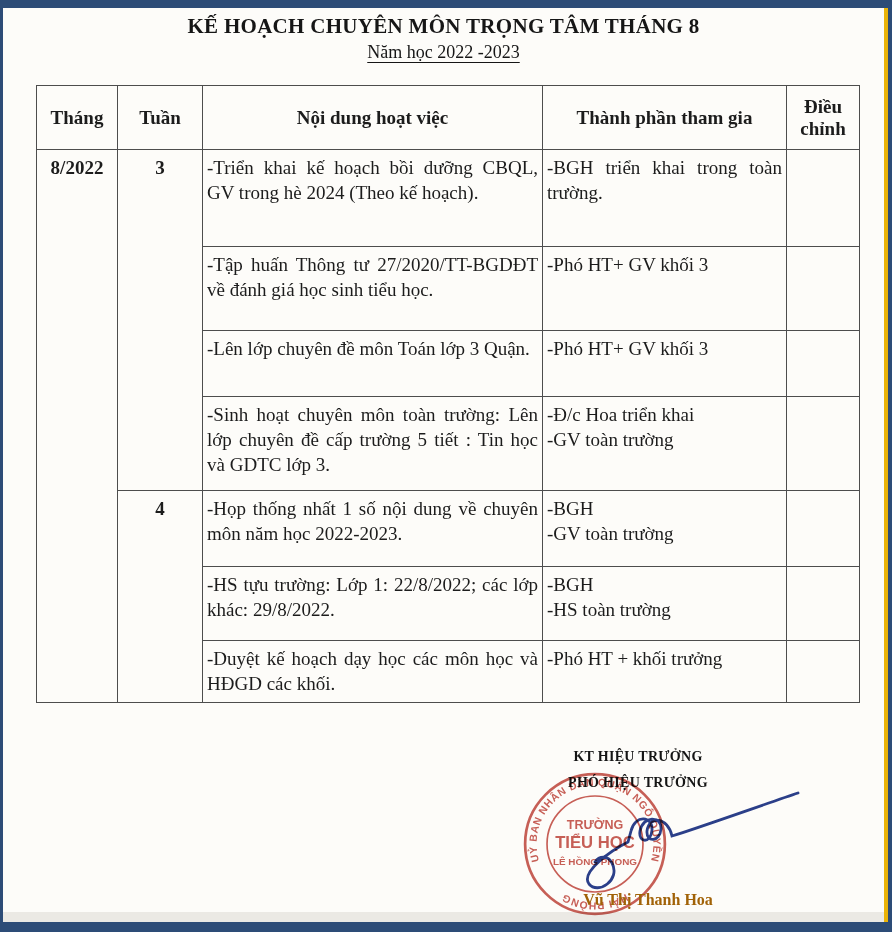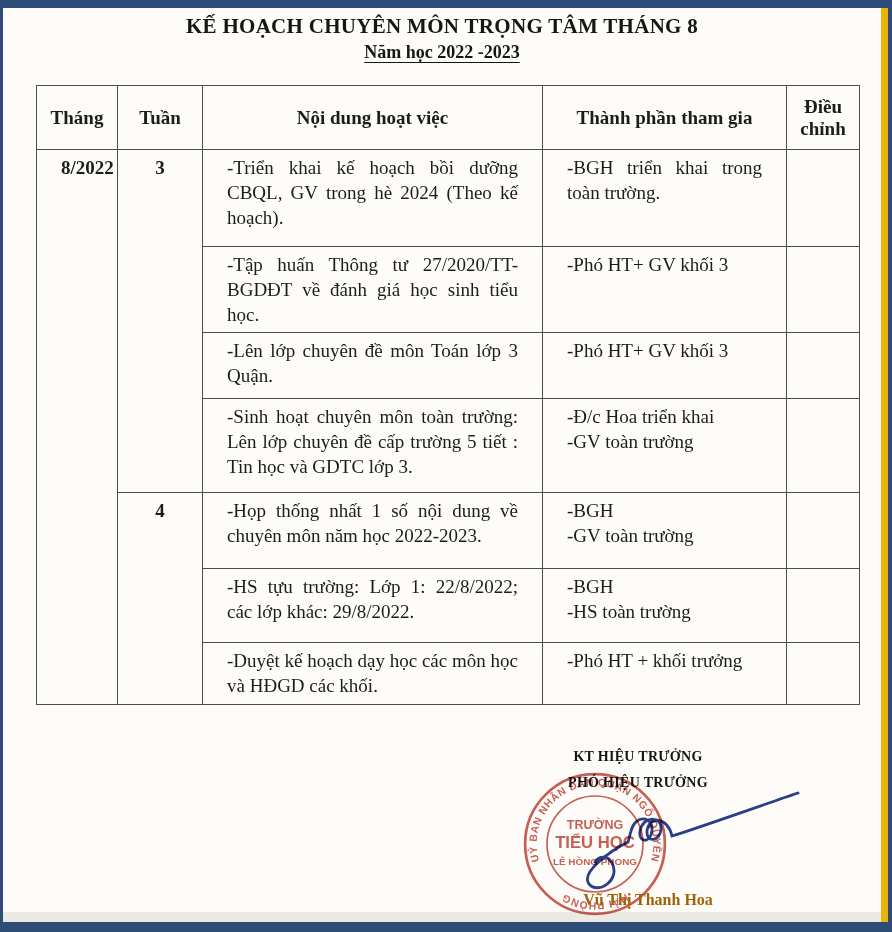--- a/index.html
+++ b/index.html
@@ -11,50 +11,50 @@
     overflow:hidden;
   }
   .frame{
     position:absolute;inset:0;
     background:#2d4c77;
   }
   .page{
     position:absolute;
     left:3px;right:4px;top:8px;bottom:10px;
     background:#fdfcf9;
-    border-right:7px solid #eab308;
+    border-right:4px solid #eab308;
   }
   .bottom-strip{
     position:absolute;left:0;right:0;bottom:0;height:10px;
     background:#ebe9e4;
   }
   .title-block{
     position:absolute;top:6px;left:0;right:0;
     text-align:center;color:#161616;
   }
   .doc-title{
     font-size:21px;font-weight:bold;letter-spacing:.3px;
     margin:0;
   }
   .doc-subtitle{
-    font-size:18px;font-weight:bold;margin:3px 0 0 0;
+    font-size:18px;font-weight:normal;margin:3px 0 0 0;
     text-decoration:underline;
     text-underline-offset:4px;
   }
   table.plan{
     position:absolute;left:33px;top:77px;
     border-collapse:collapse;
     table-layout:fixed;
     width:823px;
     color:#1c1c1c;
   }
   table.plan td,table.plan th{
     border:1px solid #4d4d4d;
     vertical-align:top;
-    padding:5px 24px;
+    padding:5px 4px;
     font-size:19px;
     line-height:1.32;
   }
   table.plan th{
     vertical-align:middle;text-align:center;
     font-size:19px;font-weight:bold;padding:4px 4px;
     line-height:1.15;
   }
   td.month-cell,td.week-cell{
     vertical-align:middle;text-align:center;

